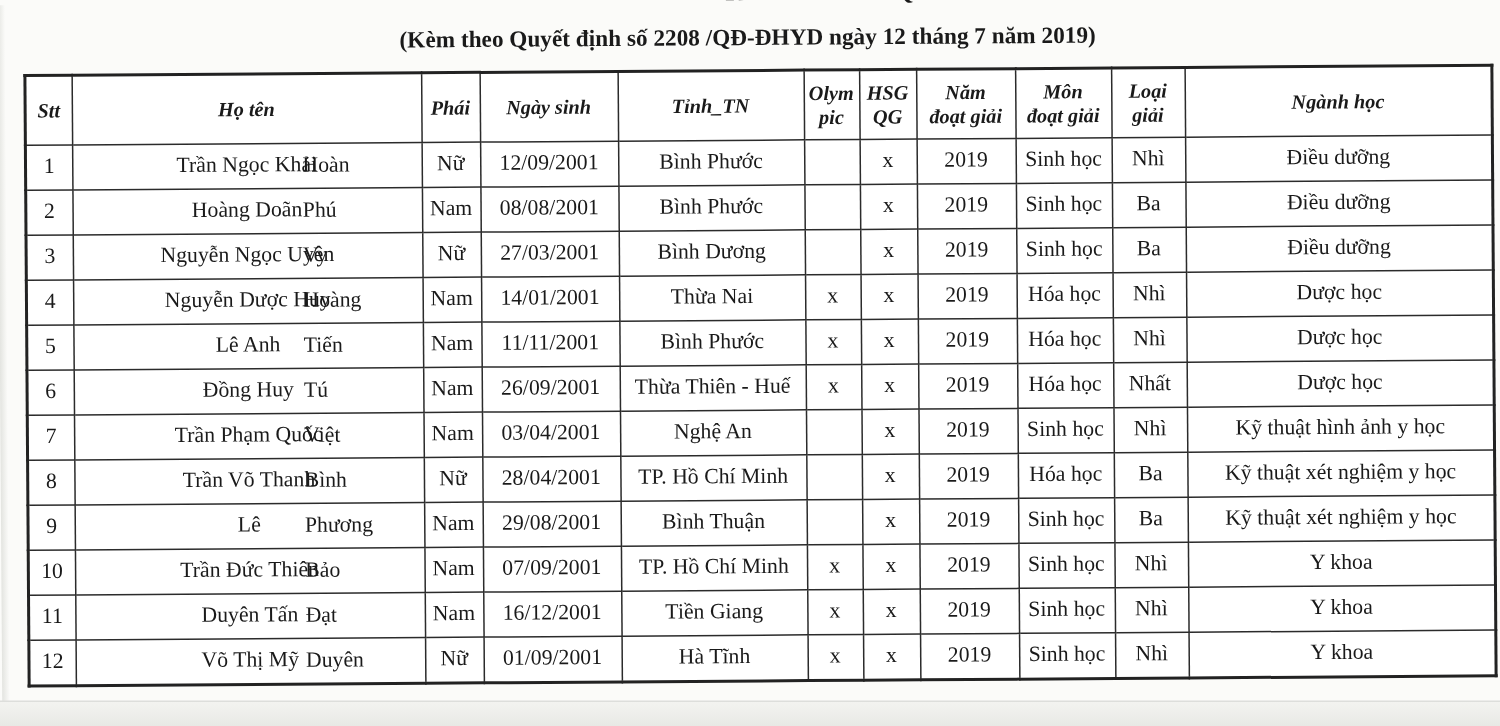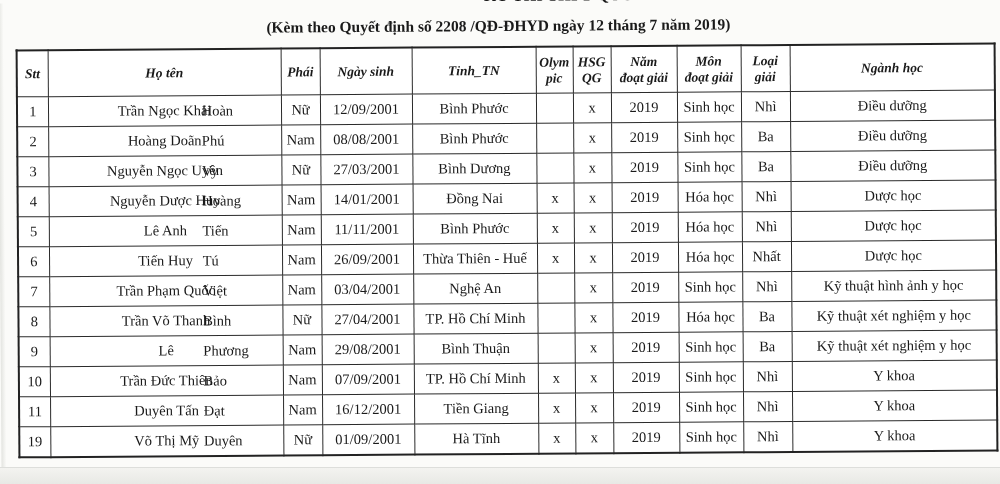--- a/index.html
+++ b/index.html
@@ -189,21 +189,21 @@
   </tr>
 
   <tr>
     <td class="c-stt">4</td>
     <td class="c-name">
       <span class="ho">Nguyễn Dược Huy</span>
       <span class="ten">Hoàng</span>
     </td>
     <td>Nam</td>
     <td>14/01/2001</td>
-    <td>Đồng Nai</td>
+    <td>Thừa Nai</td>
     <td>x</td>
     <td>x</td>
     <td>2019</td>
     <td>Hóa học</td>
     <td>Nhì</td>
     <td>Dược học</td>
   </tr>
 
   <tr>
     <td class="c-stt">5</td>
@@ -218,21 +218,21 @@
     <td>x</td>
     <td>2019</td>
     <td>Hóa học</td>
     <td>Nhì</td>
     <td>Dược học</td>
   </tr>
 
   <tr>
     <td class="c-stt">6</td>
     <td class="c-name">
-      <span class="ho">Tiến Huy</span>
+      <span class="ho">Đồng Huy</span>
       <span class="ten">Tú</span>
     </td>
     <td>Nam</td>
     <td>26/09/2001</td>
     <td>Thừa Thiên - Huế</td>
     <td>x</td>
     <td>x</td>
     <td>2019</td>
     <td>Hóa học</td>
     <td>Nhất</td>
@@ -256,21 +256,21 @@
     <td>Kỹ thuật hình ảnh y học</td>
   </tr>
 
   <tr>
     <td class="c-stt">8</td>
     <td class="c-name">
       <span class="ho">Trần Võ Thanh</span>
       <span class="ten">Bình</span>
     </td>
     <td>Nữ</td>
-    <td>27/04/2001</td>
+    <td>28/04/2001</td>
     <td>TP. Hồ Chí Minh</td>
     <td></td>
     <td>x</td>
     <td>2019</td>
     <td>Hóa học</td>
     <td>Ba</td>
     <td>Kỹ thuật xét nghiệm y học</td>
   </tr>
 
   <tr>
@@ -318,21 +318,21 @@
     <td>Tiền Giang</td>
     <td>x</td>
     <td>x</td>
     <td>2019</td>
     <td>Sinh học</td>
     <td>Nhì</td>
     <td>Y khoa</td>
   </tr>
 
   <tr>
-    <td class="c-stt">19</td>
+    <td class="c-stt">12</td>
     <td class="c-name">
       <span class="ho">Võ Thị Mỹ</span>
       <span class="ten">Duyên</span>
     </td>
     <td>Nữ</td>
     <td>01/09/2001</td>
     <td>Hà Tĩnh</td>
     <td>x</td>
     <td>x</td>
     <td>2019</td>

